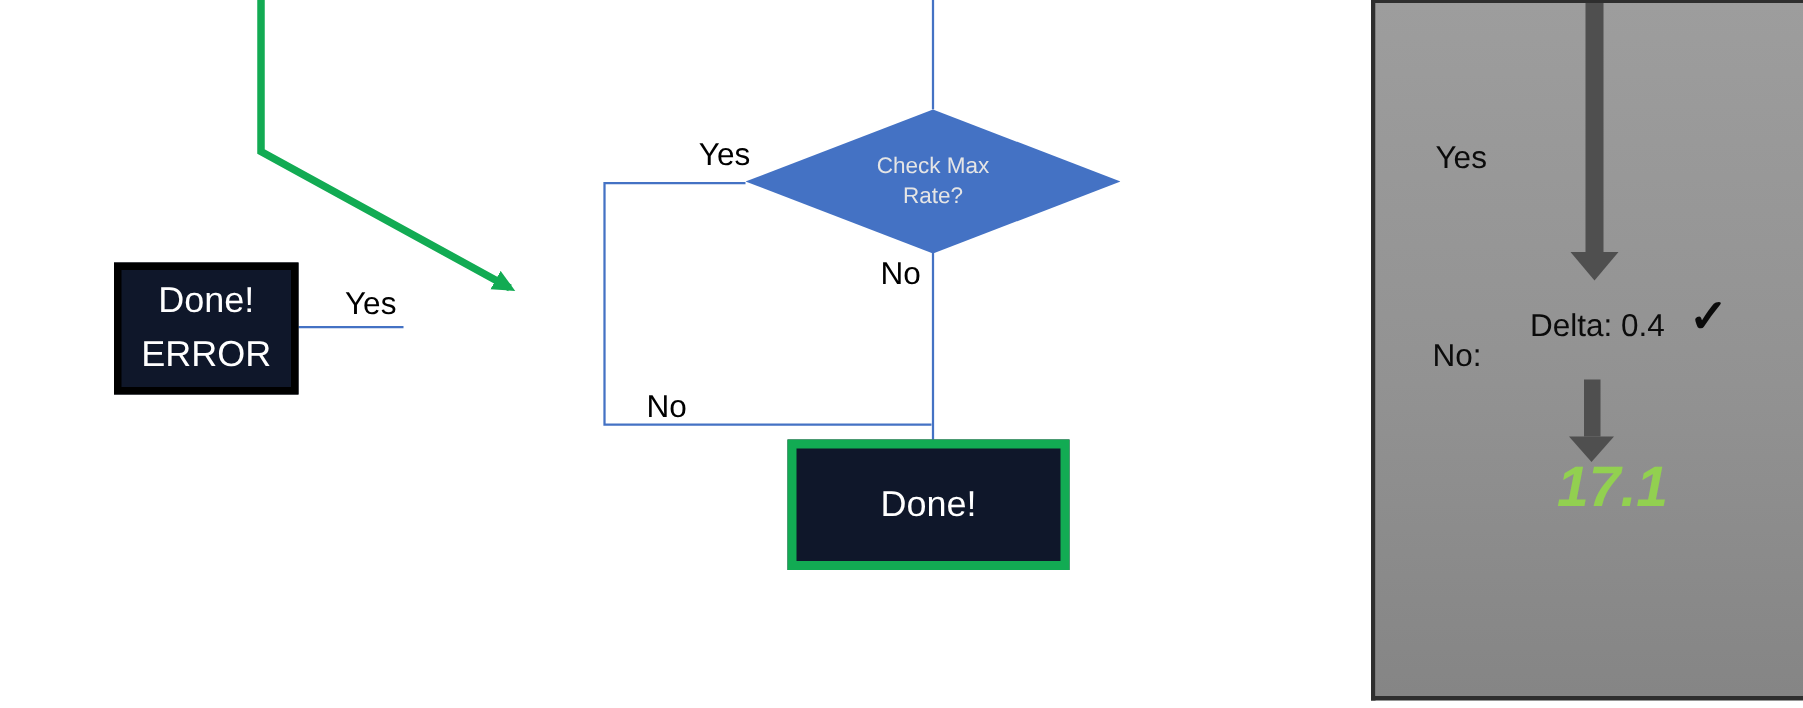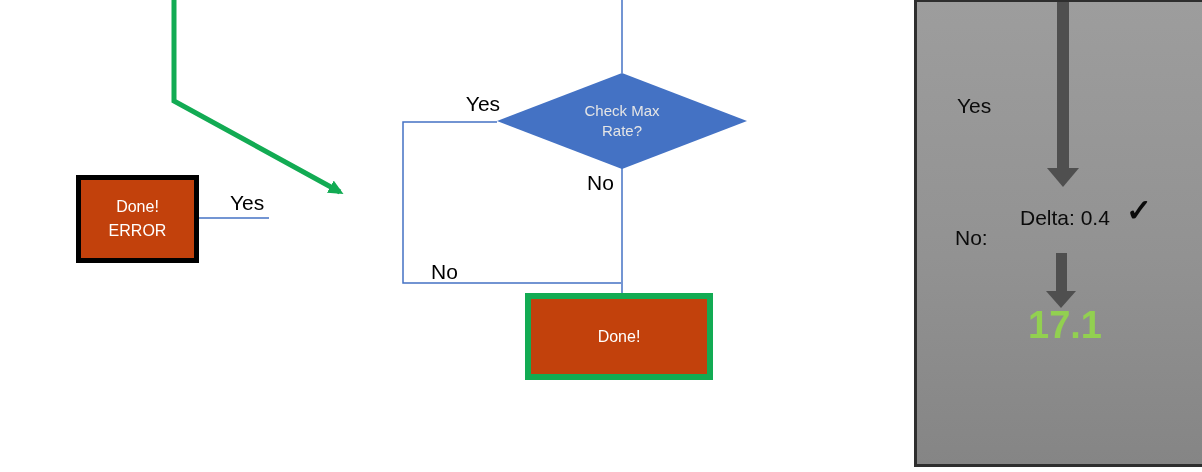--- a/index.html
+++ b/index.html
@@ -15,44 +15,44 @@
     display:flex; align-items:center; justify-content:center;
     color:#e5e5e5; text-align:center; font-size:15px; line-height:1.32;
   }
   .diamond .inner { pointer-events:none; }
   #diamond-check-max { left:497px; top:73px; width:250px; height:96px; }
   #diamond-check-max .inner { width:100px; }
   #diamond-rate { left:268px; top:170px; width:272px; height:101px; }
   #diamond-rate .inner { width:118px; }
 
   .node {
-    position:absolute; background:#c2410c; color:#fff; box-sizing:border-box;
+    position:absolute; background:#0f172a; color:#fff; box-sizing:border-box;
     display:flex; flex-direction:column; align-items:center; justify-content:center;
-    text-align:center; font-size:16px; line-height:1.5;
+    text-align:center; font-size:24px; line-height:1.5;
   }
   #node-done-error { left:76px; top:175px; width:123px; height:88px; border:5px solid #000; }
   #node-done { left:525px; top:293px; width:188px; height:87px; border:6px solid #12AB53; }
 
   .lbl { position:absolute; color:#000; font-size:21px; line-height:1.1; }
   #lbl-yes-check { left:460px; top:92px;  width:46px; text-align:center; }
   #lbl-no-check  { left:587px; top:171px; }
   #lbl-yes-rate  { left:230px; top:191px; }
   #lbl-no-rate   { left:431px; top:260px; }
 
   .panel {
     position:absolute; left:914px; top:0; width:288px; height:467px; box-sizing:border-box;
     background:linear-gradient(180deg,#9d9d9d 0%,#929292 55%,#858585 100%);
     border-left:3px solid #2e2e2e; border-top:2px solid #2e2e2e; border-bottom:3px solid #2e2e2e;
   }
   .panel .p-lbl { position:absolute; color:#0b0b0b; font-size:21px; }
   #panel-yes   { left:40px;  top:92px; }
   #panel-no    { left:38px;  top:224px; }
   #panel-delta { left:103px; top:204px; }
   #panel-check { left:209px; top:190px; font-size:31px; font-weight:bold; }
-  #panel-result{ position:absolute; left:111px; top:302px; font-size:38px; font-weight:bold; color:#92D050; }
+  #panel-result{ position:absolute; left:121px; top:302px; font-size:38px; font-weight:bold; color:#92D050;font-style:italic; }
 
   .arrow-shaft { position:absolute; background:#4f4f4f; }
   .arrow-head  { position:absolute; width:0; height:0; }
   #long-arrow-shaft  { left:140px; top:0;    width:12px; height:166px; }
   #long-arrow-head   { left:130px; top:166px; border-left:16px solid transparent; border-right:16px solid transparent; border-top:19px solid #4f4f4f; }
   #short-arrow-shaft { left:139px; top:251px; width:11px; height:38px; }
   #short-arrow-head  { left:129px; top:289px; border-left:15px solid transparent; border-right:15px solid transparent; border-top:17px solid #4f4f4f; }
 </style>
 </head>
 <body>

